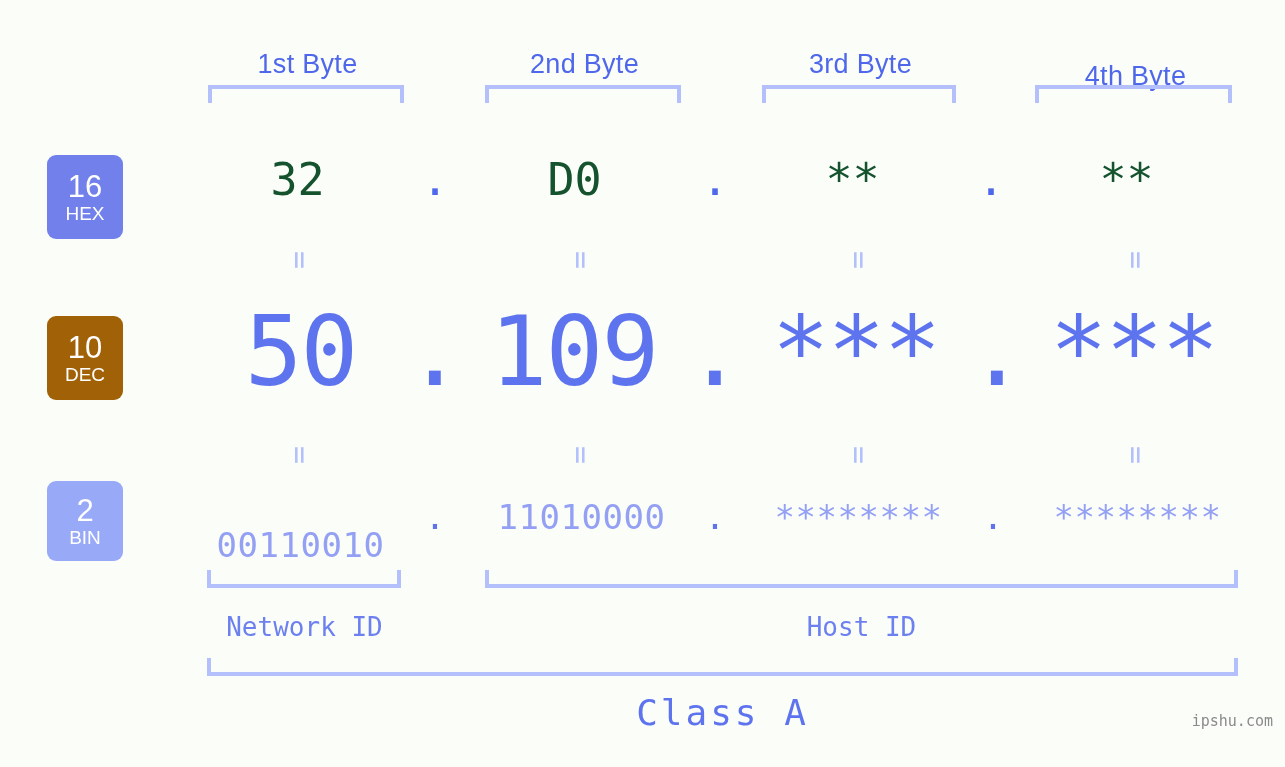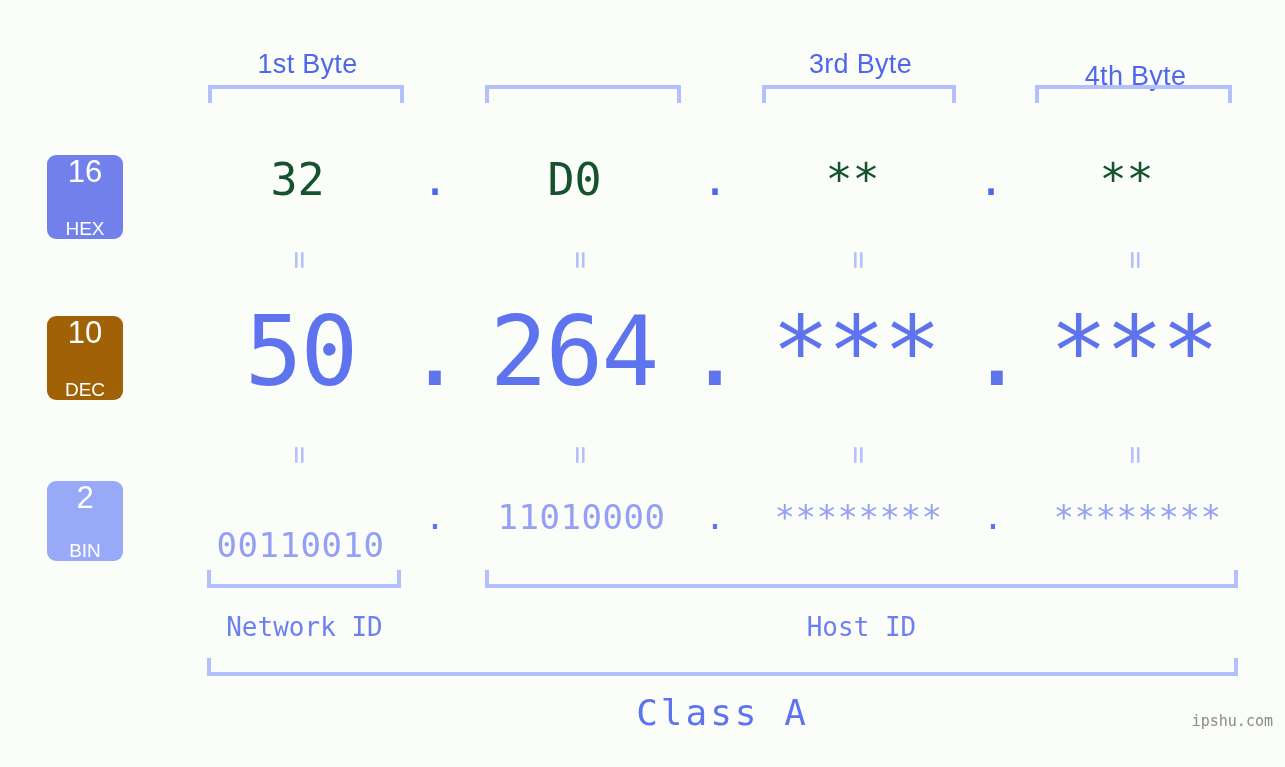--- a/index.html
+++ b/index.html
@@ -62,21 +62,21 @@
     left: 47px;
     width: 76px;
     border-radius: 9px;
     color: #ffffff;
     text-align: center;
     font-family: "Liberation Sans", sans-serif;
     box-sizing: border-box;
     display: flex;
     flex-direction: column;
     align-items: center;
-    justify-content: space-between;
+    justify-content: center;
   }
   .badge .base {
     font-size: 31px;
     line-height: 33px;
     font-weight: 400;
   }
   .badge .name {
     font-size: 19px;
     line-height: 21px;
     font-weight: 400;
@@ -196,20 +196,21 @@
     color: #8b8b8b;
     white-space: nowrap;
   }
 </style>
 </head>
 <body>
 
 <div class="stage">
 
   <div class="byte-label" style="left:185px;width:245px;">1st Byte</div>
+  <div class="byte-label" style="left:462px;width:245px;">2nd Byte</div>
   <div class="byte-label" style="left:738px;width:245px;">3rd Byte</div>
   <div class="byte-label" style="left:1013px;width:245px;margin-top:12px;">4th Byte</div>
 
   <div class="bracket-top" style="left:208px;top:85px;width:196px;"></div>
   <div class="bracket-top" style="left:485px;top:85px;width:196px;"></div>
   <div class="bracket-top" style="left:762px;top:85px;width:194px;"></div>
   <div class="bracket-top" style="left:1035px;top:85px;width:197px;"></div>
 
   <div class="badge" id="badge-hex">
     <span class="base">16</span>
@@ -232,21 +233,21 @@
   <div class="eq" style="left:1121px;top:245px;">=</div>
 
   <div class="badge" id="badge-dec">
     <span class="base">10</span>
     <span class="name">DEC</span>
   </div>
 
   <div class="row-dec">
     <div class="val" style="left:185px;width:231px;">50</div>
     <div class="sep" style="left:406px;width:56px;">.</div>
-    <div class="val" style="left:458px;width:231px;">264</div>
+    <div class="val" style="left:458px;width:231px;">109</div>
     <div class="sep" style="left:686px;width:56px;">.</div>
     <div class="val" style="left:740px;width:231px;">***</div>
     <div class="sep" style="left:968px;width:56px;">.</div>
     <div class="val" style="left:1018px;width:231px;">***</div>
   </div>
 
   <div class="eq" style="left:285px;top:440px;">=</div>
   <div class="eq" style="left:566px;top:440px;">=</div>
   <div class="eq" style="left:844px;top:440px;">=</div>
   <div class="eq" style="left:1121px;top:440px;">=</div>

